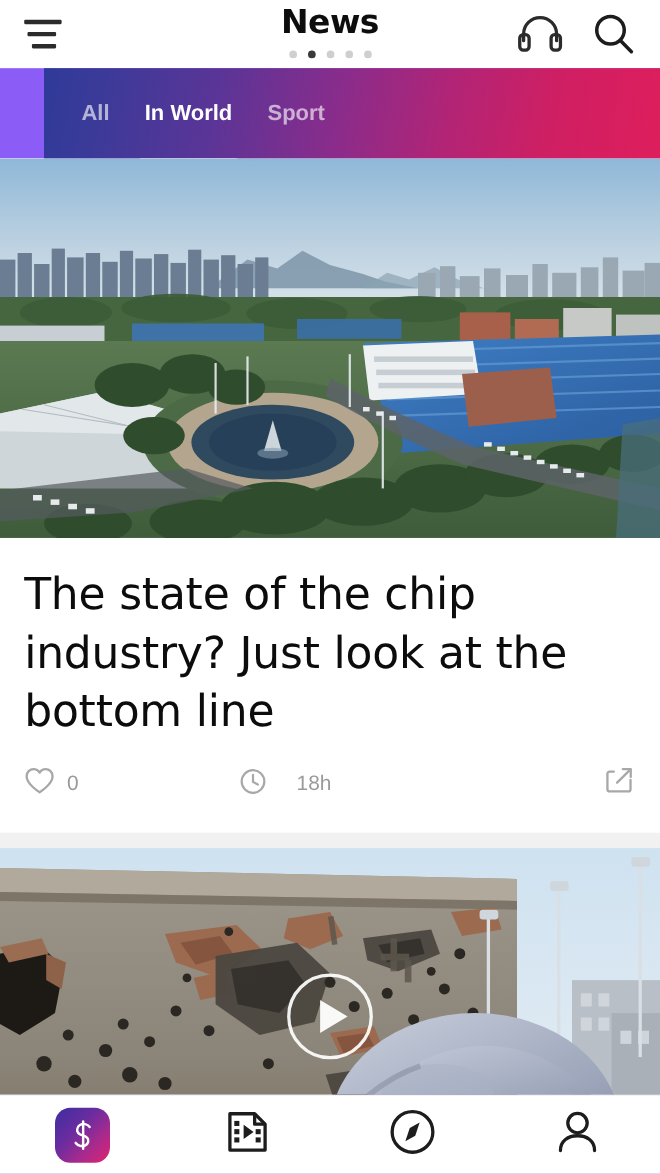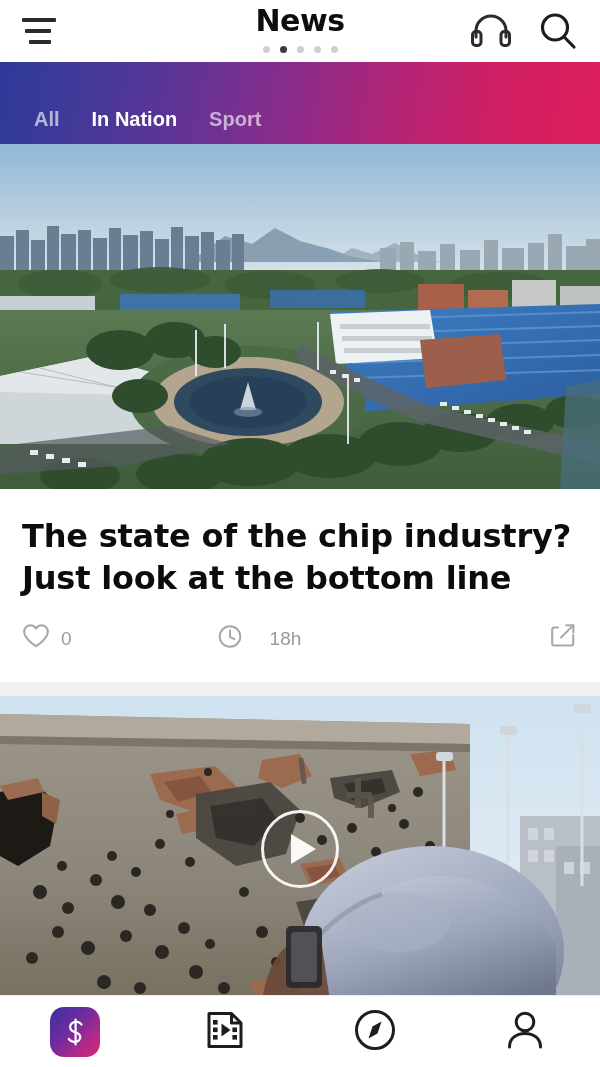--- a/index.html
+++ b/index.html
@@ -27,40 +27,40 @@
   .dots span { width:7px; height:7px; border-radius:50%; background:#cfcfcf; display:block; }
   .dots span.active { background:#3a3a3a; }
 
   .header-right { margin-left:auto; display:flex; align-items:center; gap:26px; }
   .ico { display:flex; align-items:center; justify-content:center; cursor:pointer; }
 
   
   .tabs {
     flex:0 0 82px; height:82px; position:relative;
     background:linear-gradient(100deg,#2f3a98 0%,#3c3a99 10%,#5a3597 28%,#8a2c8b 48%,#b32475 66%,#cf1f63 82%,#de1e5c 100%);
-    display:flex; align-items:center; padding:0 18px;
+    display:flex; align-items:flex-start; padding:0 18px;margin-left:40px;
   }
   .tab {
     position:relative; color:rgba(255,255,255,0.62); font-size:20px; font-weight:bold;
     padding:31px 16px 0 16px; white-space:nowrap; cursor:pointer; line-height:1;
   }
   .tab.active { color:#ffffff; }
   .tab.active .underline {
     position:absolute; left:10px; right:10px; bottom:-35px; height:4px; background:#fff; border-radius:2px;
   }
 
   
   .feed { flex:1 1 auto; overflow:hidden; background:#fff; }
 
   .card { background:#fff; }
   .hero { position:relative; width:600px; height:345px; overflow:hidden; background:#9fb7c9; }
   .hero svg { position:absolute; inset:0; width:100%; height:100%; display:block; }
 
   .headline {
-    font-size:32px; font-weight:bold; line-height:1.32; color:#0c0c0c;
+    font-size:40px; font-weight:normal; line-height:1.32; color:#0c0c0c;
     padding:26px 22px 0 22px; letter-spacing:-0.2px; font-family:"DejaVu Sans", sans-serif;
   }
 
   .meta { display:flex; align-items:center; padding:22px 22px 26px 22px; color:#9a9a9a; font-size:19px; }
   .meta .m-like { display:flex; align-items:center; gap:11px; cursor:pointer; }
   .meta .m-time { display:flex; align-items:center; gap:27px; margin-left:145px; }
   .meta .m-share { margin-left:auto; cursor:pointer; }
 
   .divider { height:14px; background:#f1f1f1; }
 
@@ -127,21 +127,21 @@
         </svg>
       </div>
     </div>
   </div>
 
   <div class="tabs">
     <div class="tab">
       <span>All</span>
     </div>
     <div class="tab active">
-      <span>In Nation</span>
+      <span>In World</span>
       <span class="underline"></span>
     </div>
     <div class="tab">
       <span>Sport</span>
     </div>
   </div>
 
   <div class="feed">
 
     <div class="card">

